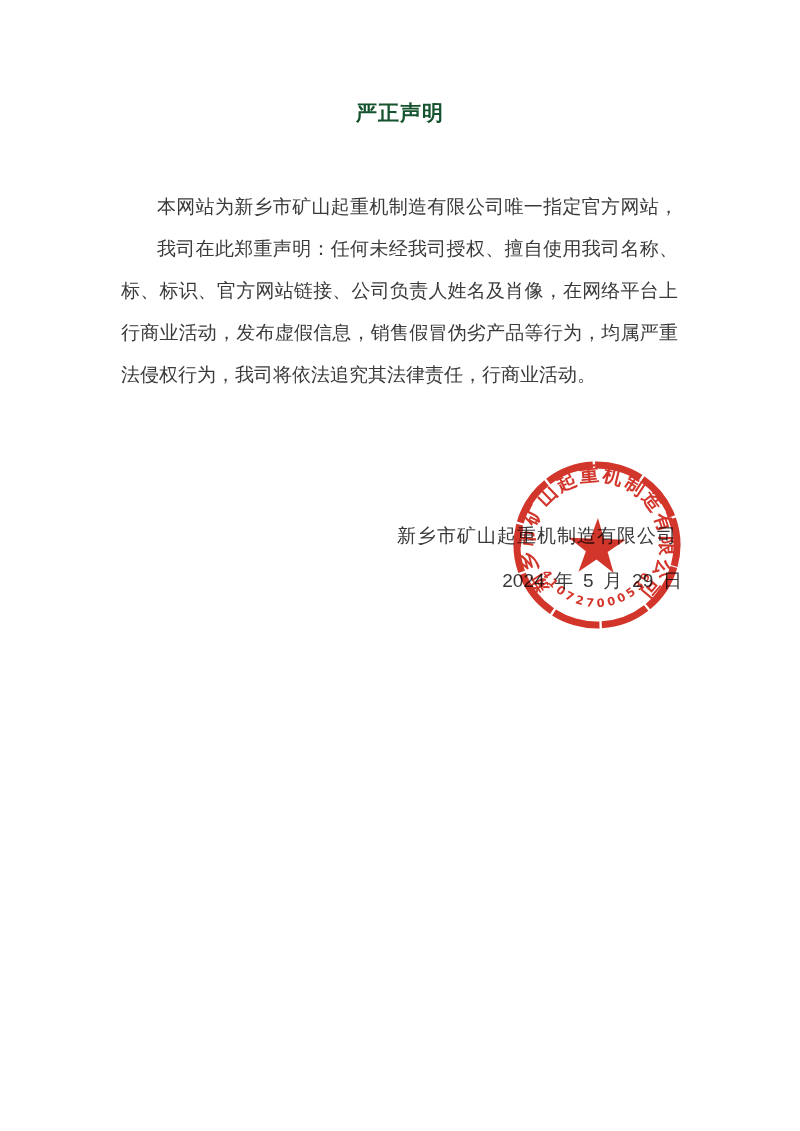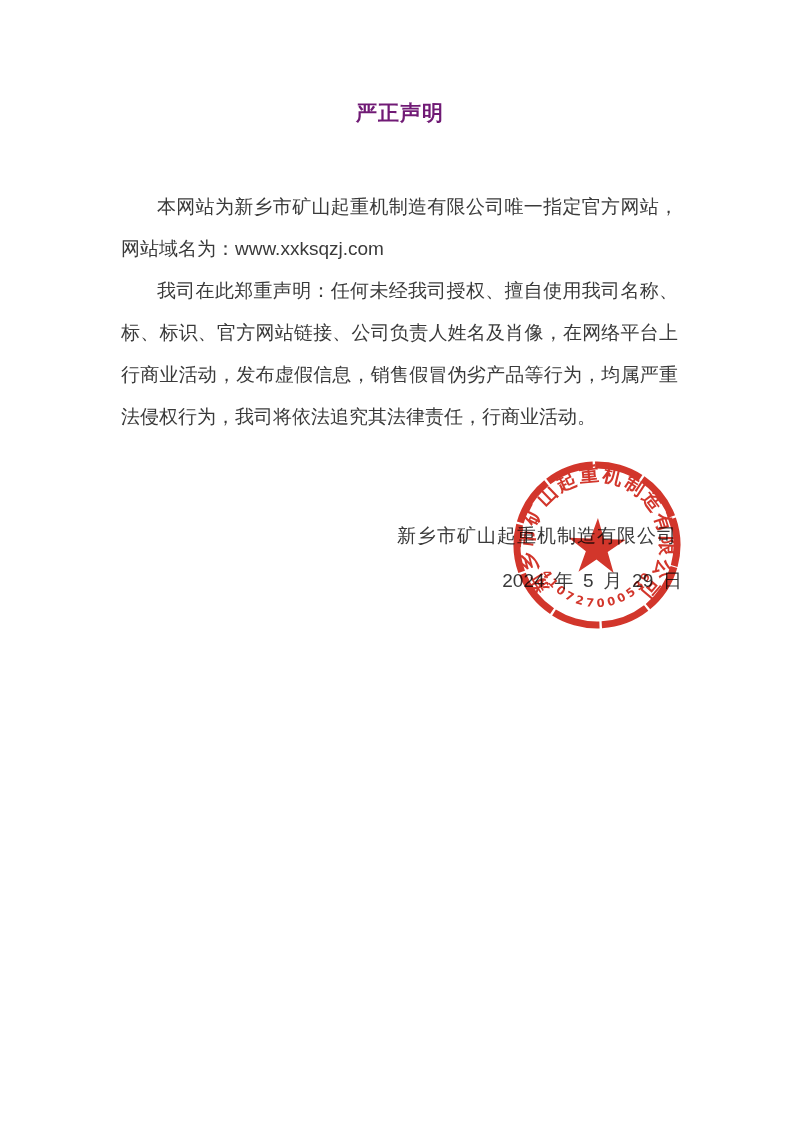--- a/index.html
+++ b/index.html
@@ -15,21 +15,21 @@
     color: #3a3a3a;
   }
   .doc-title {
     position: absolute;
     top: 99px;
     left: 0;
     width: 100%;
     text-align: center;
     font-size: 21px;
     font-weight: bold;
-    color: #701a75;
+    color: #14532d;
     letter-spacing: 1px;
   }
   .body-block {
     position: absolute;
     left: 121px;
     top: 186px;
     width: 557px;
   }
   .tline {
     height: 42px;
@@ -85,23 +85,20 @@
 </style>
 </head>
 <body>
 
 <div class="page">
 
   <div class="doc-title">严正声明</div>
 
   <div class="body-block">
     <div class="tline fill indent">本网站为新乡市矿山起重机制造有限公司唯一指定官方网站，该</div>
-    <div class="tline endline">
-      <span>网站域名为：</span><span class="sans">www.xxksqzj.com</span>
-    </div>
     <div class="tline fill indent">我司在此郑重声明：任何未经我司授权、擅自使用我司名称、商</div>
     <div class="tline fill">标、标识、官方网站链接、公司负责人姓名及肖像，在网络平台上进</div>
     <div class="tline fill">行商业活动，发布虚假信息，销售假冒伪劣产品等行为，均属严重违</div>
     <div class="tline endline">法侵权行为，我司将依法追究其法律责任，行商业活动。</div>
   </div>
 
   <div class="signature-company">新乡市矿山起重机制造有限公司</div>
 
   <div class="signature-date">
     <span class="sans">2024</span>

